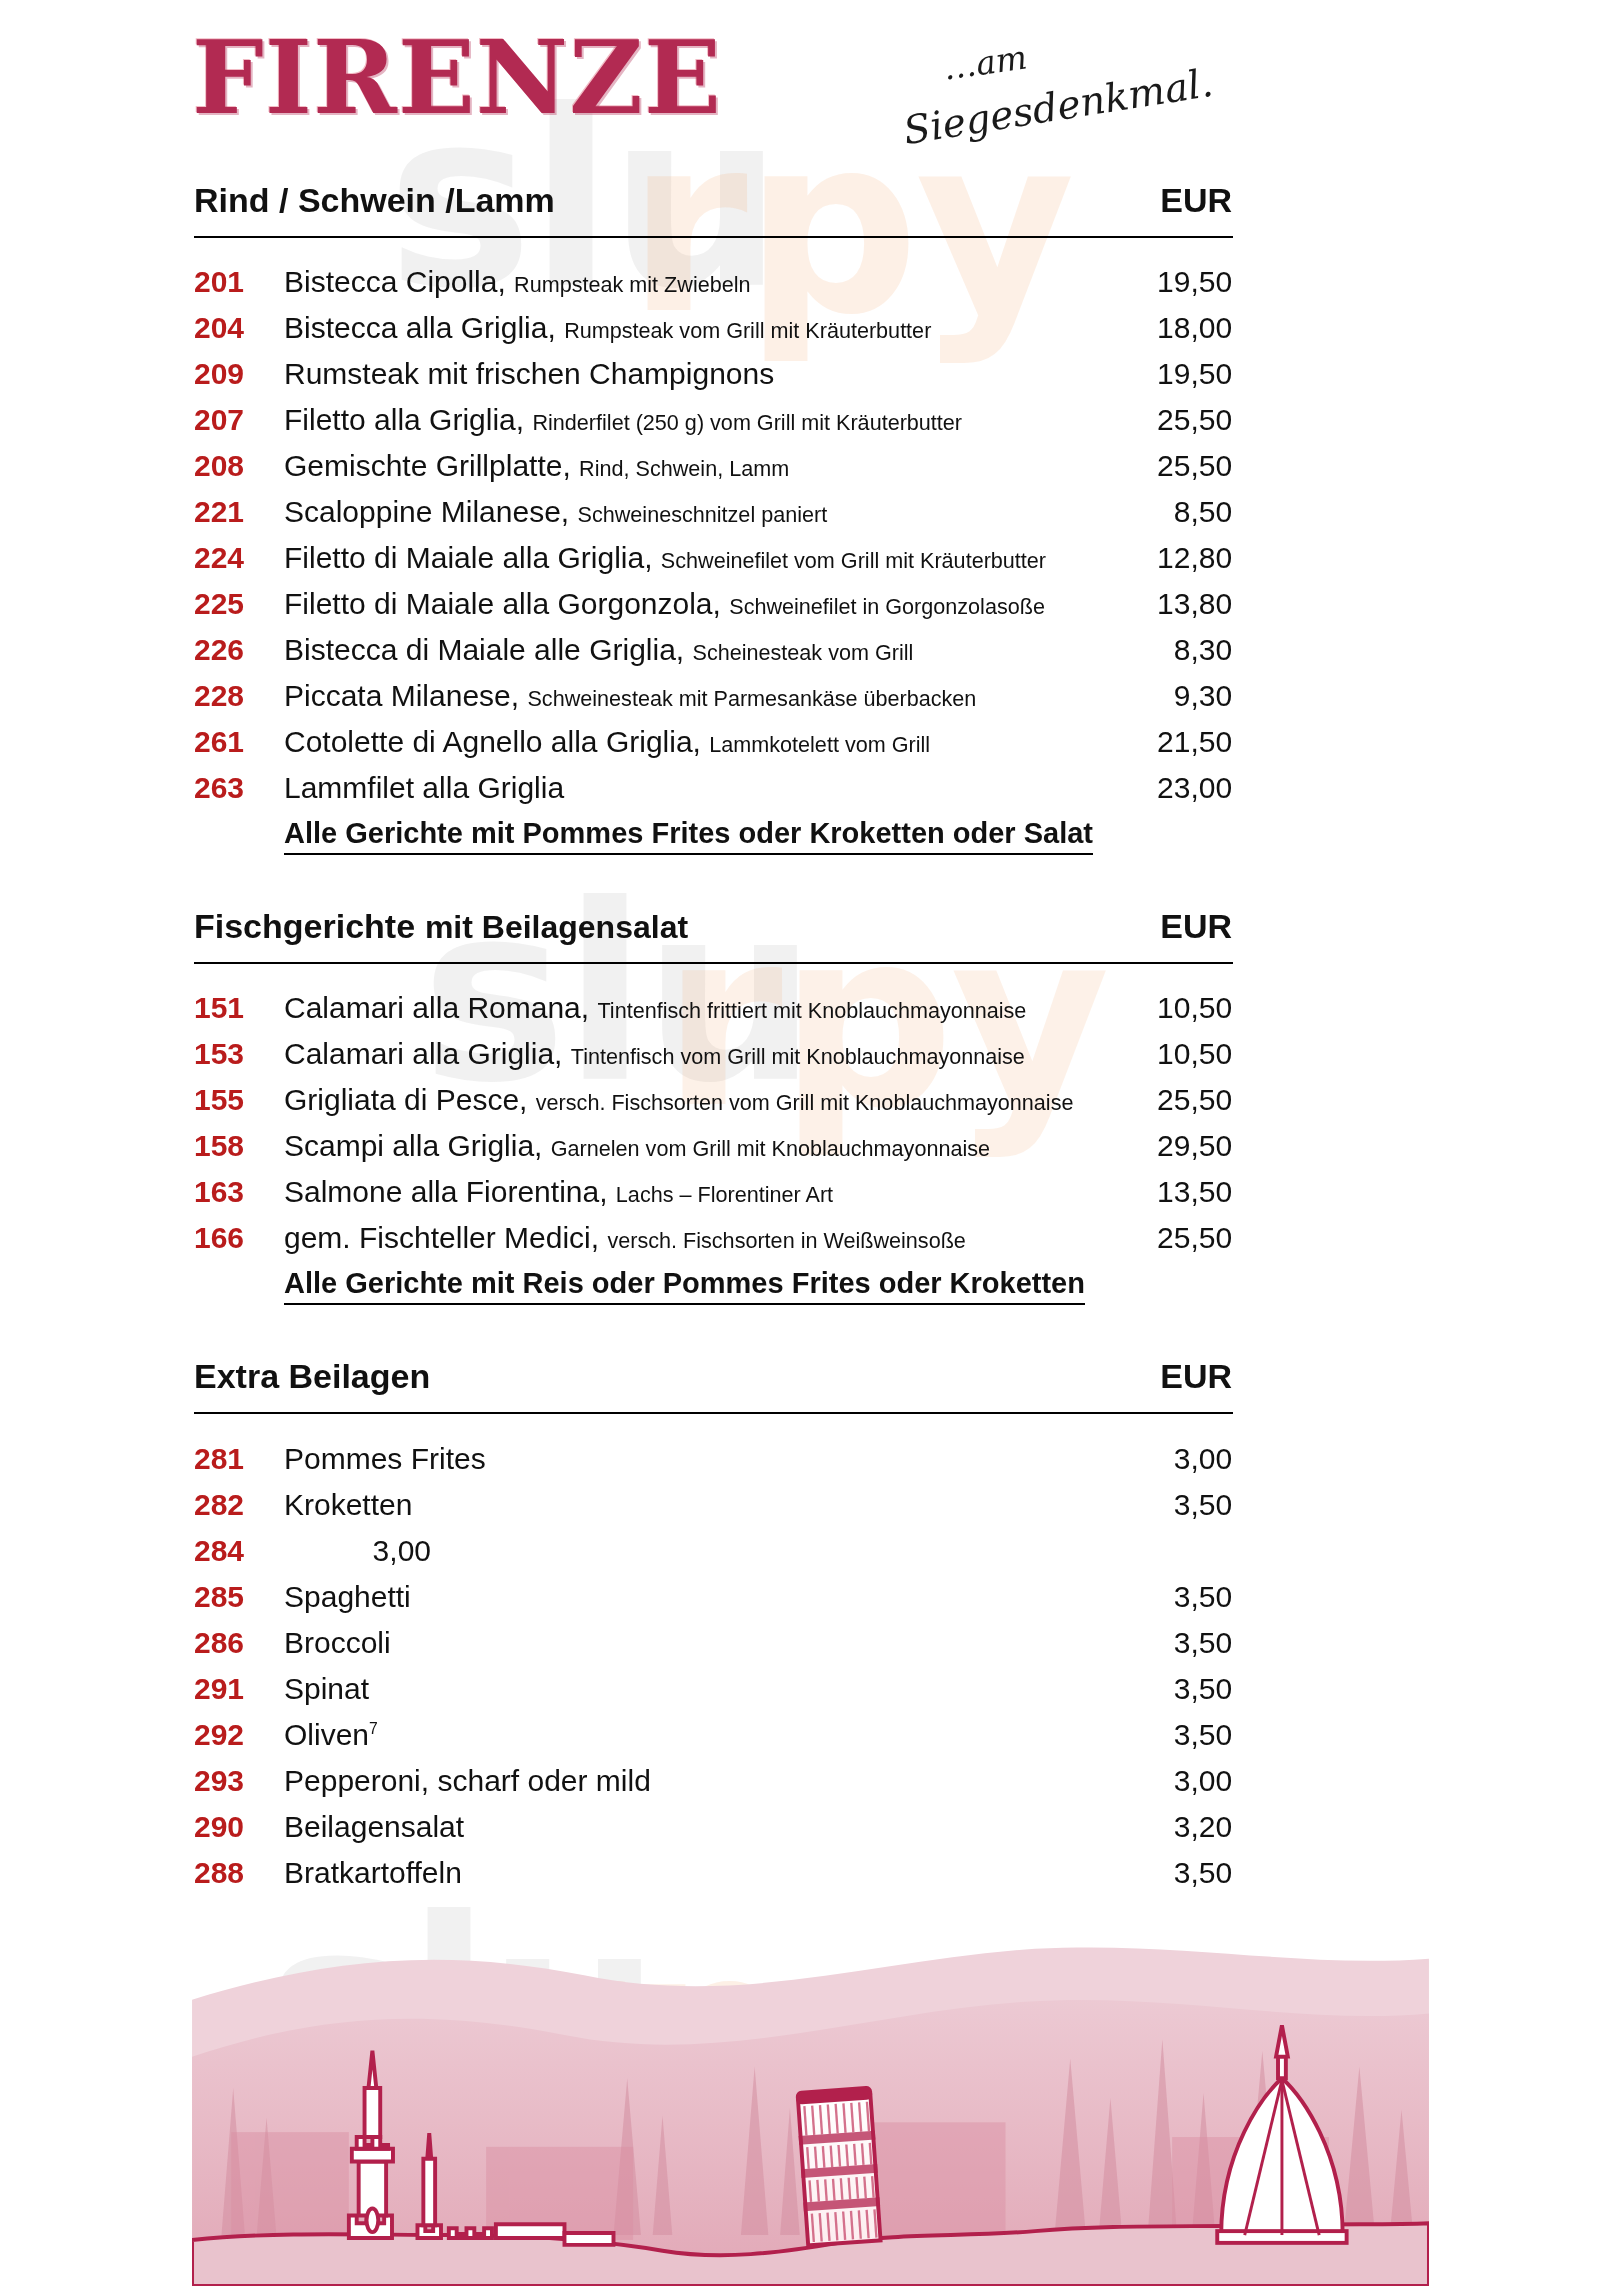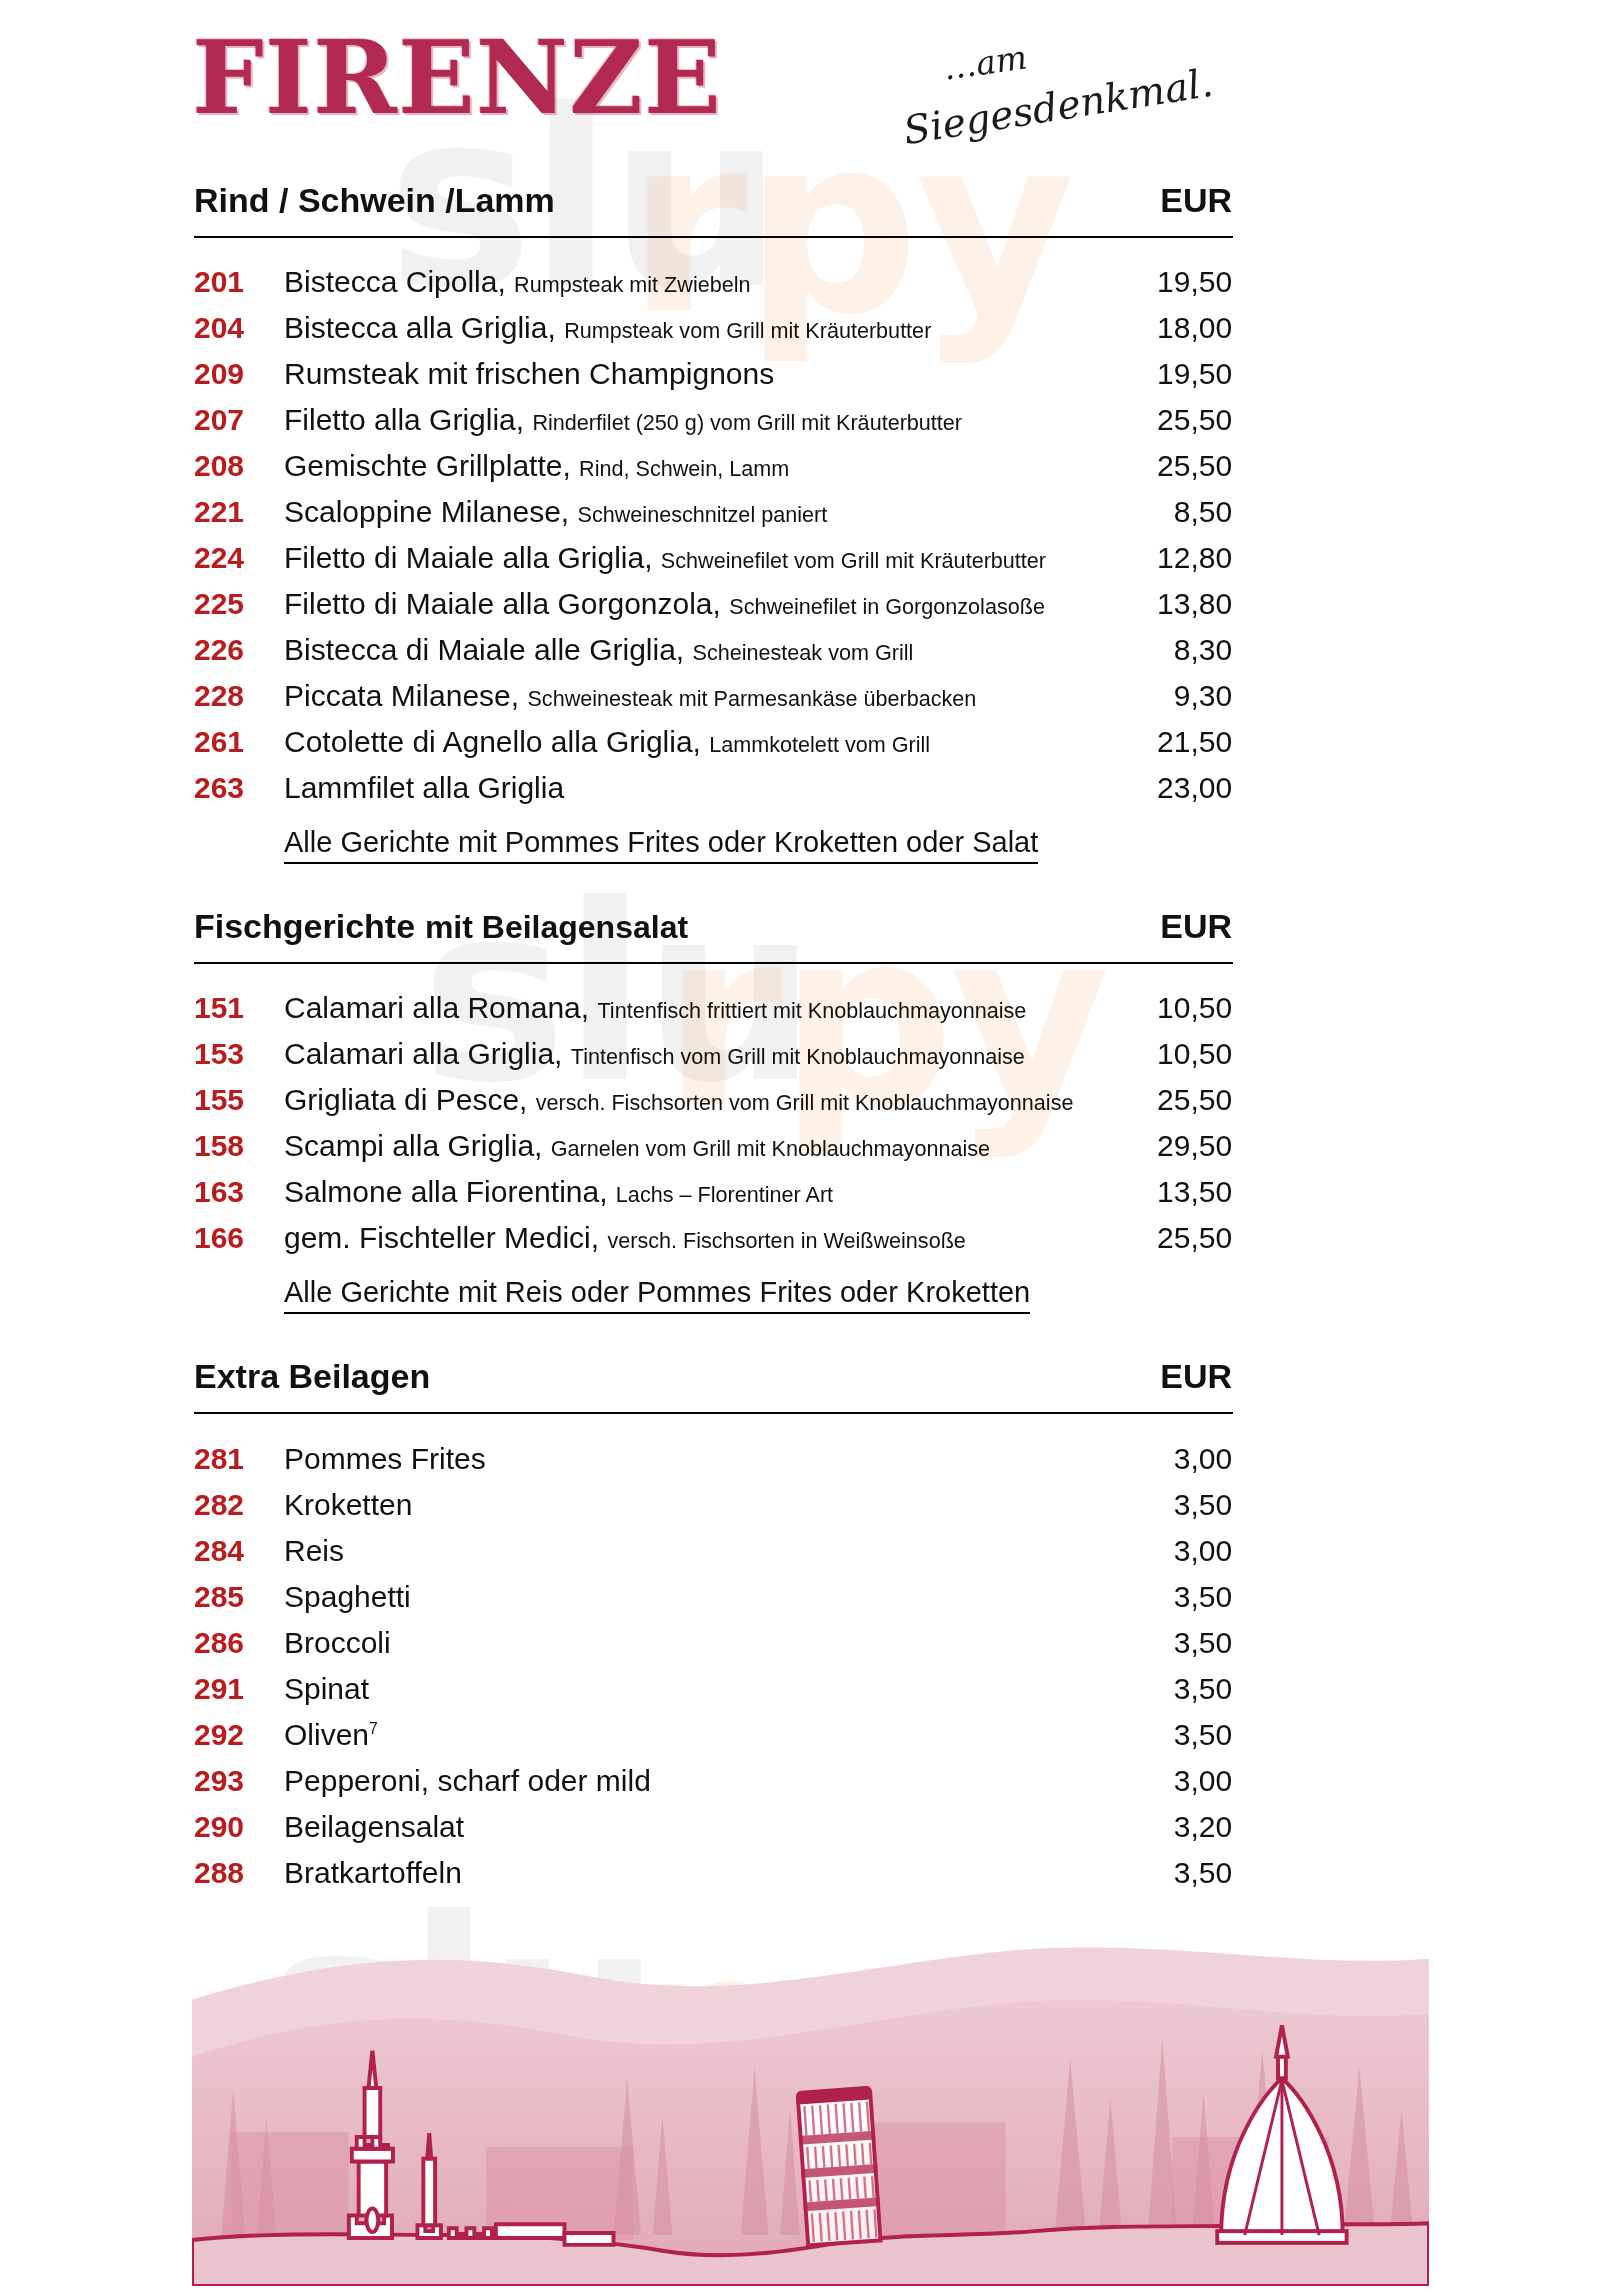--- a/index.html
+++ b/index.html
@@ -162,21 +162,22 @@
     color: #111;
   }
   .sup {
     font-size: 15.7px;
     vertical-align: super;
   }
   .note-row {
     display: flex;
     padding: 0 6.9px 0 2px;
     height: 47px;
-    align-items: flex-end;
+    align-items: flex-start;
+    font-weight: bold;
   }
   .note-row .num { width: 90px; flex: 0 0 90px; }
   .note {
     font-size: 29px;
     color: #111;
     border-bottom: 2px solid #000;
     padding-bottom: 2.9px;
     display: inline-block;
   }
 
@@ -346,21 +347,20 @@
             <div class="name"><span>Pommes Frites</span></div>
             <div class="price">3,00</div>
           </div>
           <div class="row">
             <div class="num">282</div>
             <div class="name"><span>Kroketten</span></div>
             <div class="price">3,50</div>
           </div>
           <div class="row">
             <div class="num">284</div>
-            <div class="name"><span>Reis</span></div>
             <div class="price">3,00</div>
           </div>
           <div class="row">
             <div class="num">285</div>
             <div class="name"><span>Spaghetti</span></div>
             <div class="price">3,50</div>
           </div>
           <div class="row">
             <div class="num">286</div>
             <div class="name"><span>Broccoli</span></div>

